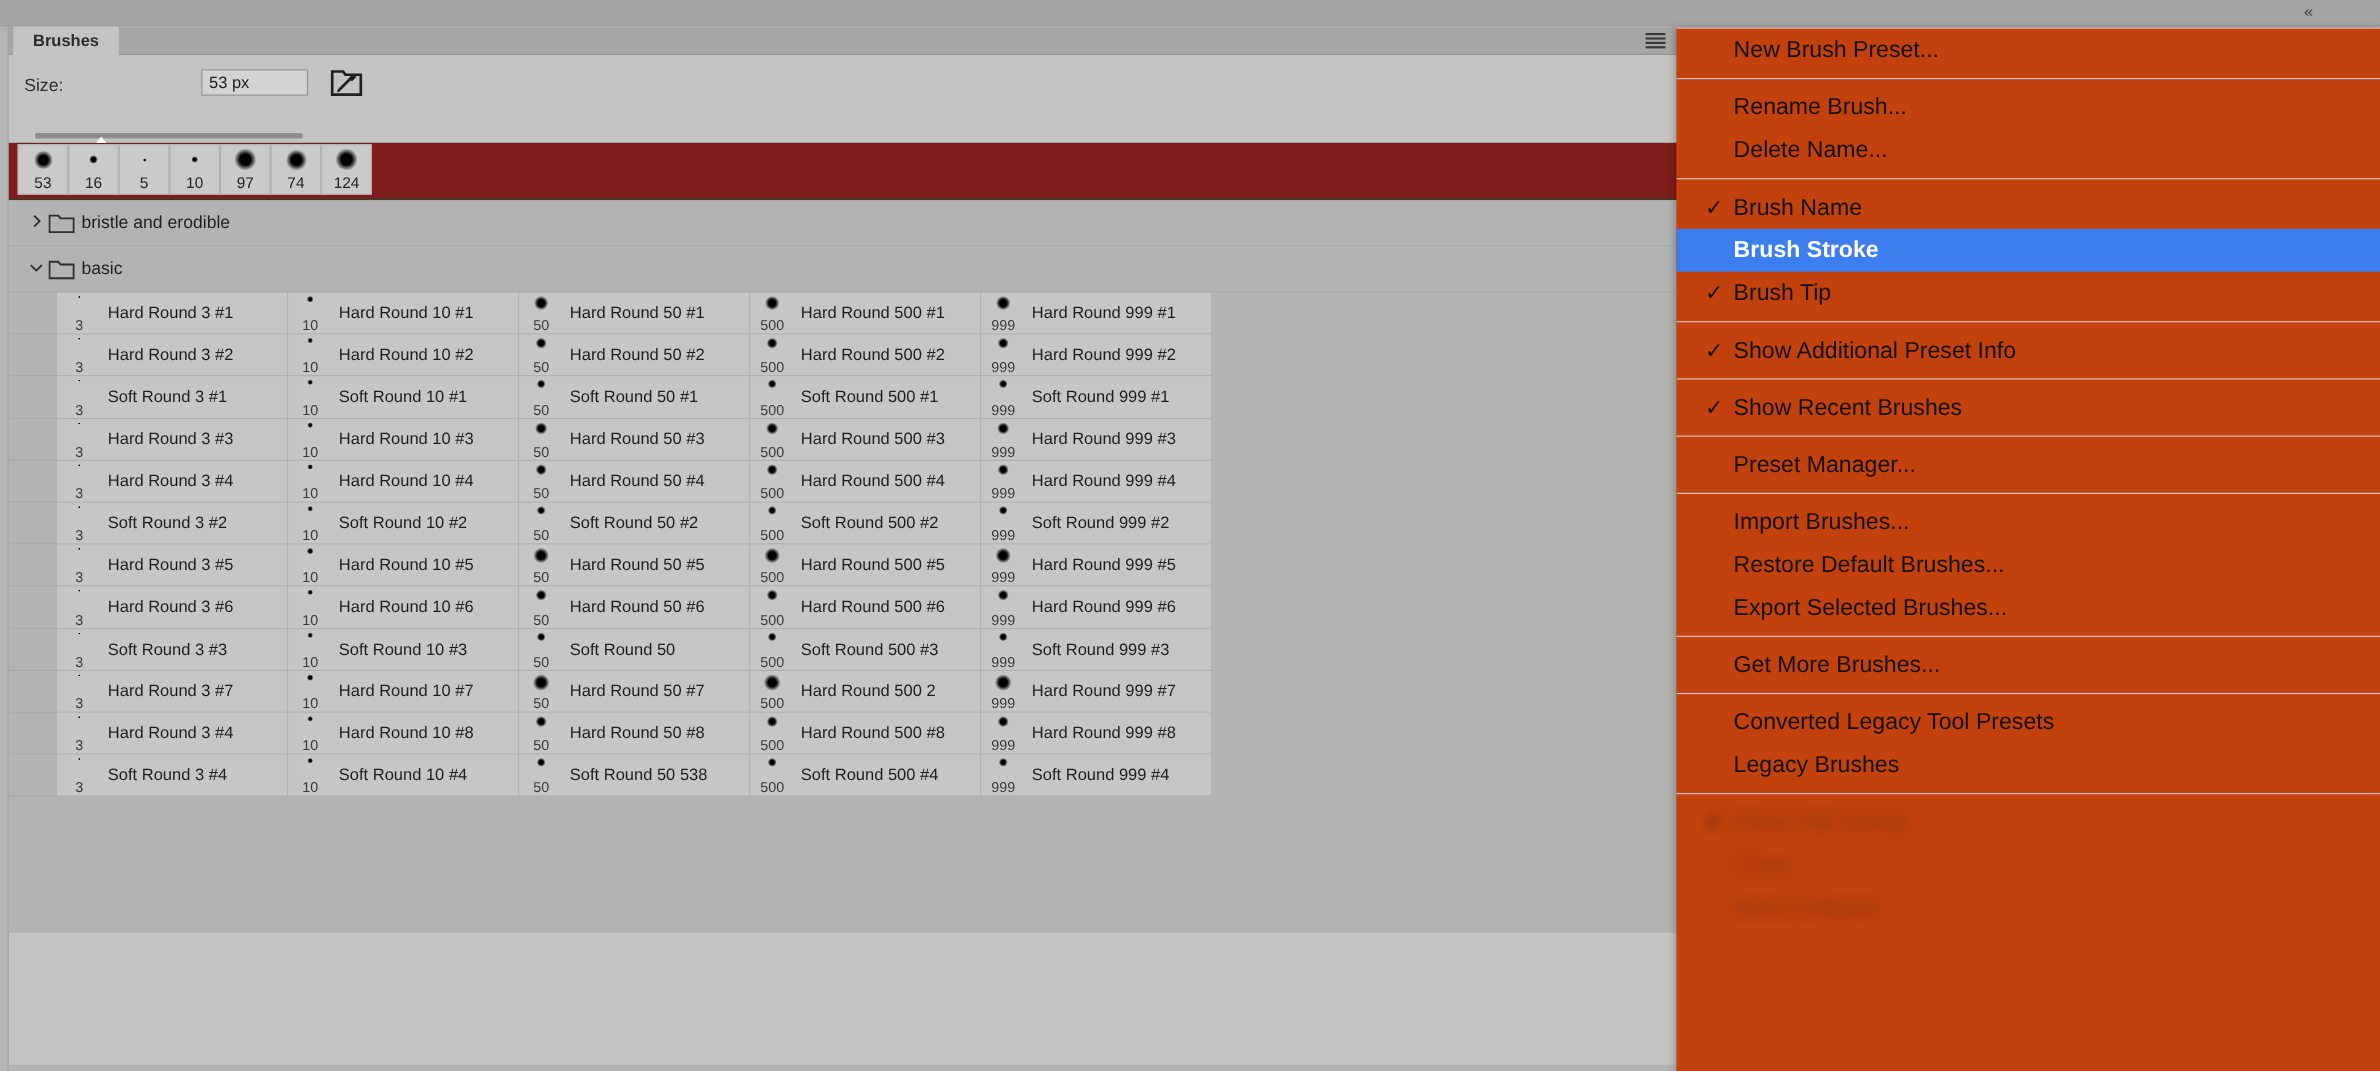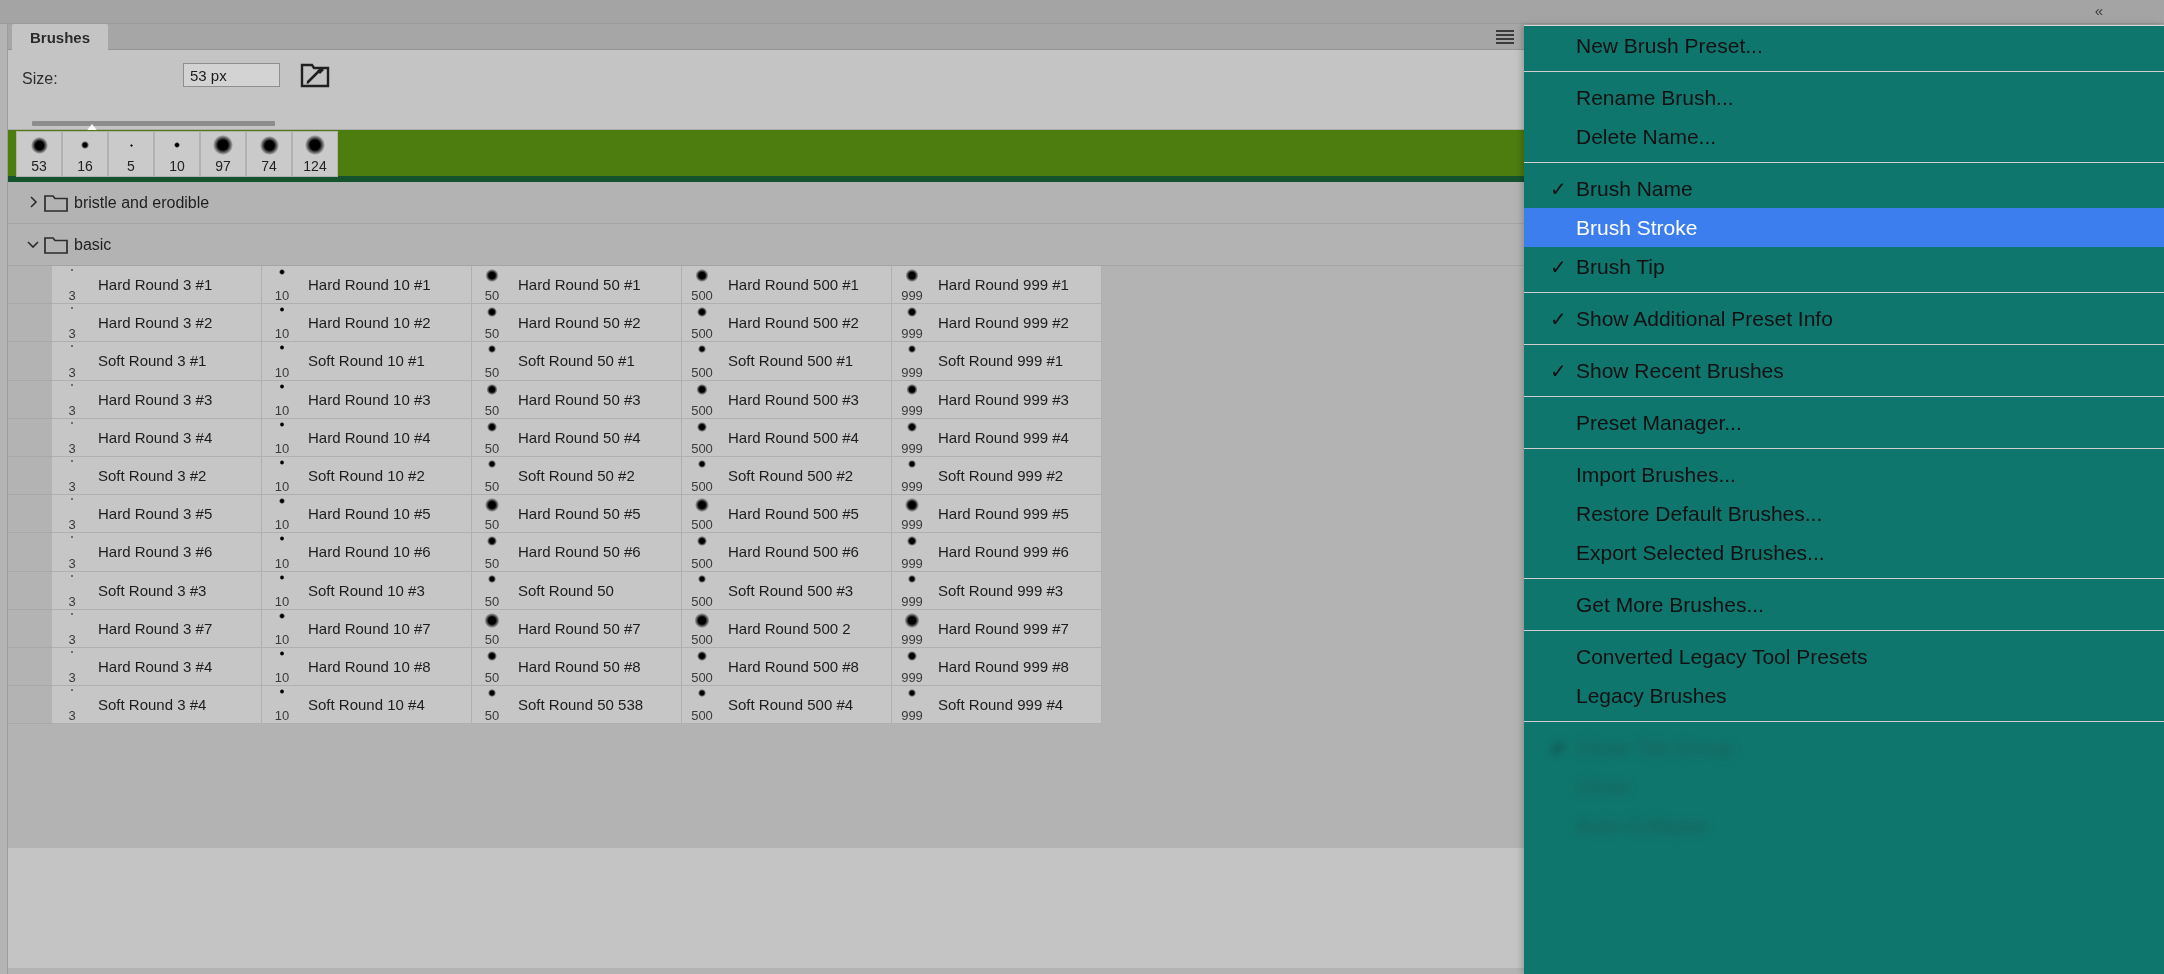--- a/index.html
+++ b/index.html
@@ -97,24 +97,24 @@
     width: 0; height: 0;
     border-left: 11px solid transparent;
     border-right: 11px solid transparent;
     border-bottom: 14px solid #ffffff;
   }
 
   
   .recent-strip {
     position: relative;
     height: 52px;
-    background: #4d7c0f;
+    background: #7f1d1d;
     padding: 0 0 0 8px;
     display: flex;
-    border-bottom: 6px solid #14532d;
+    border-bottom: 1px solid #14532d;
   }
   .recent-item {
     width: 46px; height: 46px;
     background: #cacaca;
     border: 1px solid #b2b2b2;
     display: flex; flex-direction: column;
     align-items: center; justify-content: flex-start;
     margin-top: 1px;
   }
   .recent-dot-wrap {
@@ -201,21 +201,21 @@
     position: absolute; left: 1526px; top: 24px;
     width: 638px; height: 27px;
     background: #a6a6a6;
   }
 
   
   .flyout {
     position: absolute;
     left: 1524px; top: 25px;
     width: 640px; height: 949px;
-    background: #0f766e;
+    background: #c2410c;
     box-shadow: -2px 0 6px rgba(0,0,0,0.22);
     overflow: hidden;
     border-top: 1px solid #d7d7d7;
   }
   .menu-item {
     height: 39px;
     display: flex; align-items: center;
     padding-left: 26px;
     font-size: 21px; color: #111;
     white-space: nowrap;
@@ -822,21 +822,21 @@
       </div>
       <div class="menu-item">
         <span class="menu-check"></span>
         <span>Delete Name...</span>
       </div>
       <div class="menu-sep"></div>
       <div class="menu-item">
         <span class="menu-check">✓</span>
         <span>Brush Name</span>
       </div>
-      <div class="menu-item selected" style="background: rgb(60, 126, 238);">
+      <div class="menu-item selected" style="background: rgb(60, 126, 238); font-weight: bold;">
         <span class="menu-check"></span>
         <span>Brush Stroke</span>
       </div>
       <div class="menu-item">
         <span class="menu-check">✓</span>
         <span>Brush Tip</span>
       </div>
       <div class="menu-sep"></div>
       <div class="menu-item">
         <span class="menu-check">✓</span>

